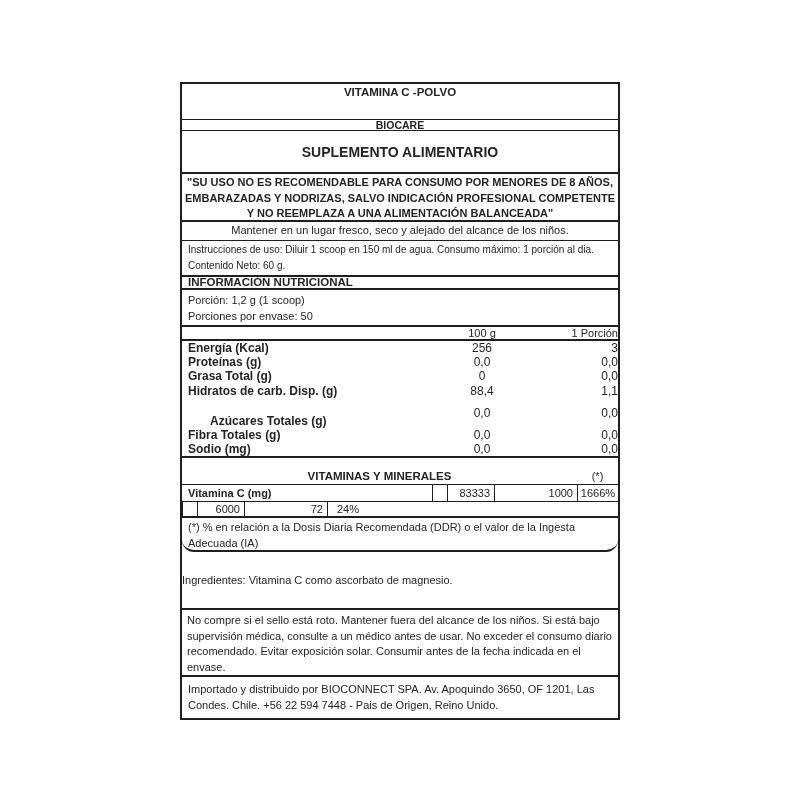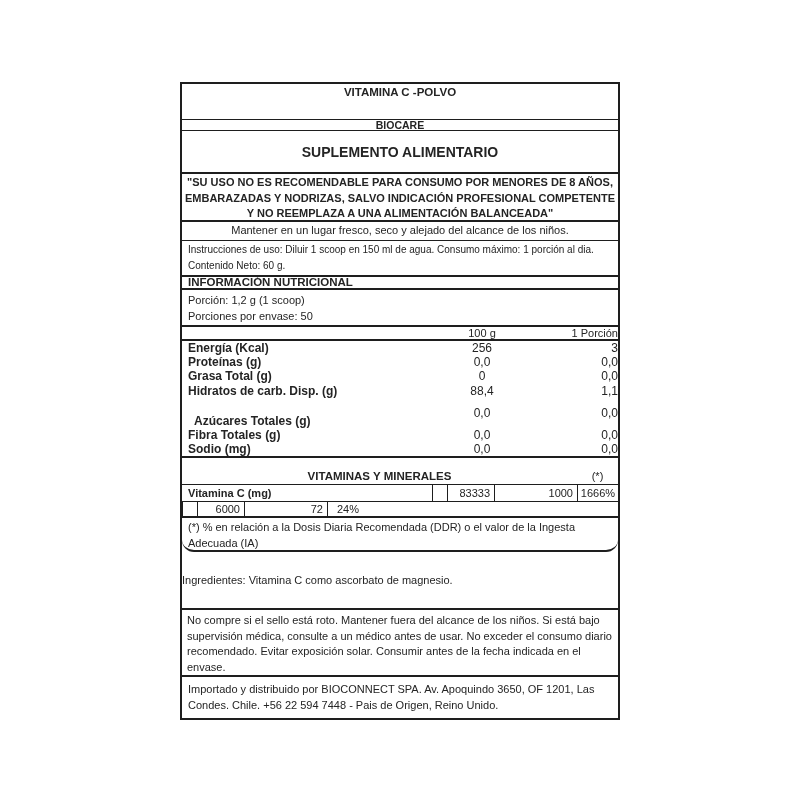--- a/index.html
+++ b/index.html
@@ -34,21 +34,21 @@
   .cols { display: flex; align-items: center; }
   .c-label { flex: 1 1 auto; min-width: 0; }
   .c-v1 { flex: 0 0 140px; text-align: center; }
   .c-v2 { flex: 0 0 66px;  text-align: right; }
   .s-colhdr { height: 14px; font-size: 11px; }
   .s-colhdr .cols { height: 100%; }
 
   .s-ntable { height: 117px; display: flex; flex-direction: column; font-size: 12px; }
   .nrow { flex: 1 1 0; display: flex; align-items: center; }
   .nrow .nlabel { flex: 1 1 auto; font-weight: bold; padding-left: 6px; }
-  .nrow .nlabel.indent { padding-left: 12px; margin-top: 16px; }
+  .nrow .nlabel.indent { padding-left: 28px; margin-top: 16px; }
 
   .s-vithdr { height: 27px; display: flex; align-items: flex-end; padding-bottom: 2px; }
   .vit-title { flex: 1 1 auto; text-align: center; font-weight: bold; font-size: 11.5px; }
   .vit-mark  { flex: 0 0 41px; text-align: center; font-size: 11px; }
 
   .vrow { display: flex; align-items: center; font-size: 11px; }
   .s-vrow1 { height: 17px; }
   .s-vrow2 { height: 16px; }
   .vcell { height: 100%; display: flex; align-items: center; }
   .v-label { flex: 0 0 250px; font-weight: bold; padding-left: 6px; }

